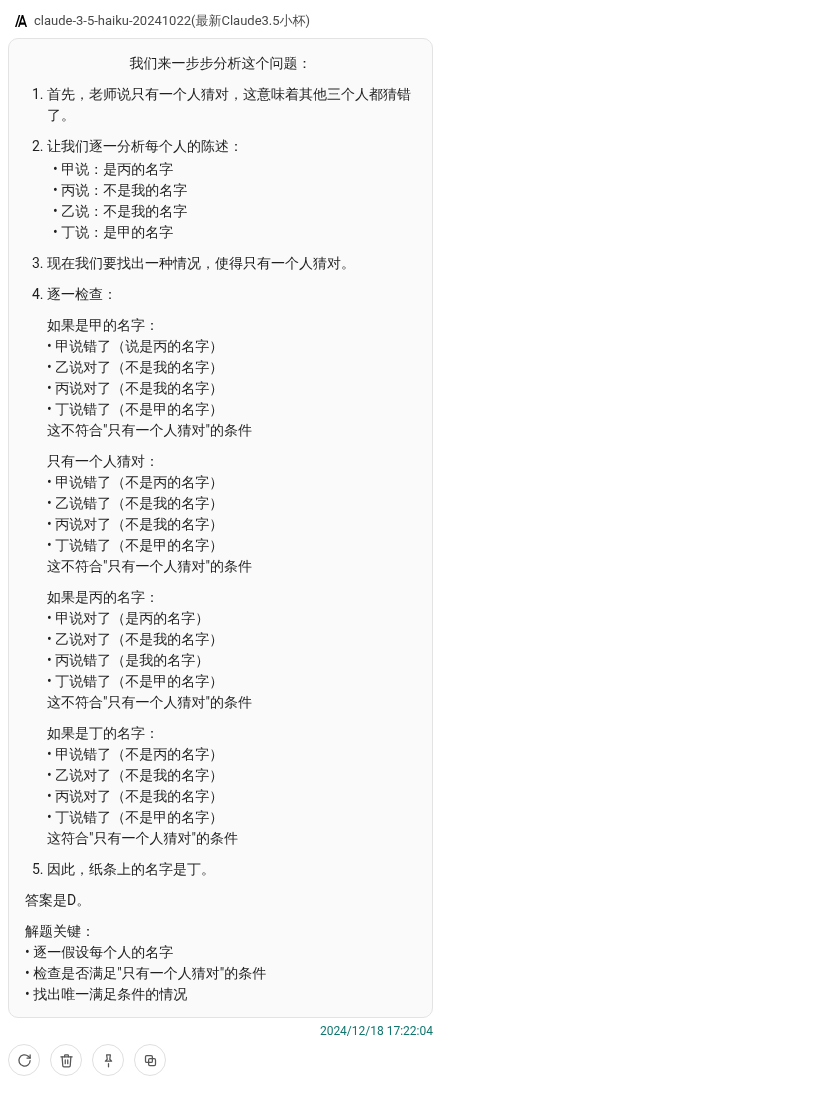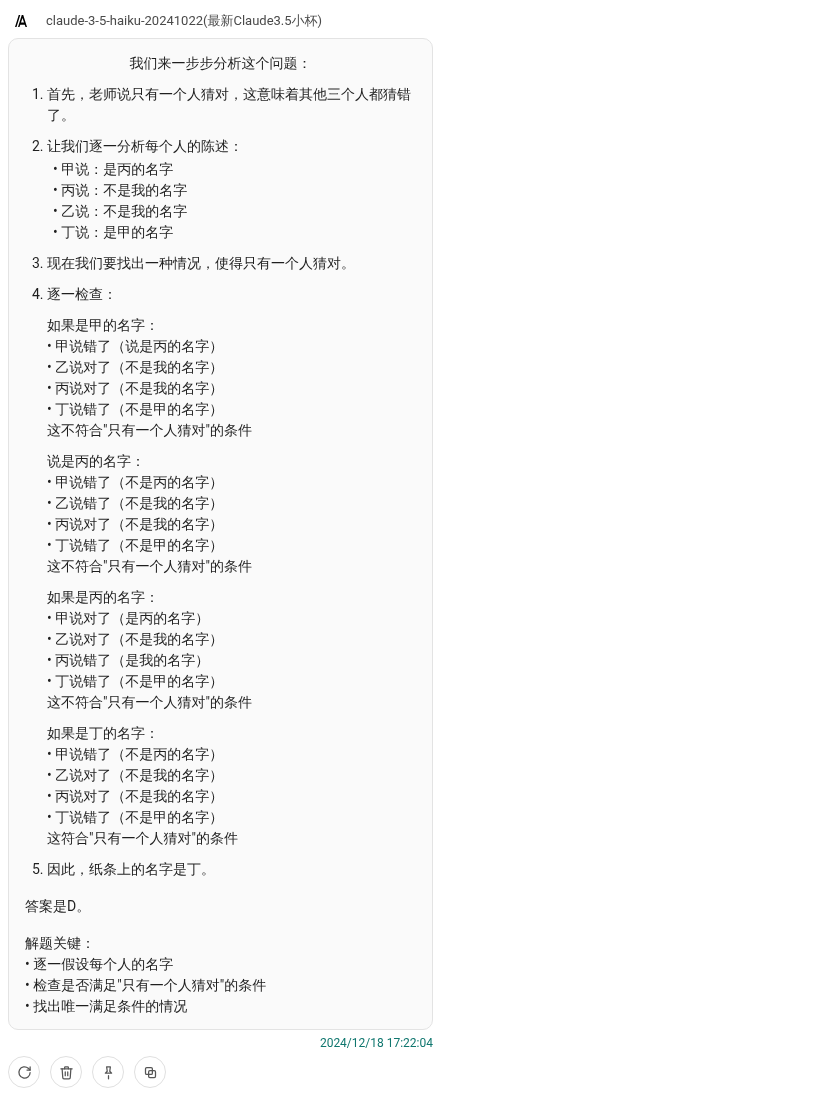--- a/index.html
+++ b/index.html
@@ -8,21 +8,21 @@
     font-family: -apple-system, BlinkMacSystemFont, "Segoe UI", Roboto, "Helvetica Neue", Arial, sans-serif;
     font-size: 14px;
     color: #1f1f1f;
     background: #ffffff;
     width: 832px;
     box-sizing: border-box;
   }
   .header {
     display: flex;
     align-items: center;
-    gap: 16px;
+    gap: 4px;
     padding: 4px 4px 8px 4px;
   }
   .logo {
     width: 18px;
     height: 18px;
     display: flex;
     align-items: center;
     justify-content: center;
     font-weight: 700;
     font-size: 13px;
@@ -61,21 +61,21 @@
     margin-top: 10px;
     margin-bottom: 10px;
   }
   .case-title { }
   .case-lines {
     list-style: none;
     padding-left: 0;
     margin: 0;
   }
   .case-lines li::before { content: "• "; }
-  .answer { margin: 16px 0; }
+  .answer { margin: 10px 0; }
   .key-title { margin-top: 10px; }
   .key-list {
     list-style: none;
     padding-left: 0;
     margin: 0 0 2px 0;
   }
   .key-list li::before { content: "• "; }
   .timestamp {
     text-align: right;
     font-size: 12px;
@@ -141,21 +141,21 @@
         <ul class="case-lines">
           <li>甲说错了（说是丙的名字）</li>
           <li>乙说对了（不是我的名字）</li>
           <li>丙说对了（不是我的名字）</li>
           <li>丁说错了（不是甲的名字）</li>
         </ul>
         <div>这不符合"只有一个人猜对"的条件</div>
       </div>
 
       <div class="case-block">
-        <div class="case-title">说是丙的名字：</div>
+        <div class="case-title">只有一个人猜对：</div>
         <ul class="case-lines">
           <li>甲说错了（不是丙的名字）</li>
           <li>乙说错了（不是我的名字）</li>
           <li>丙说对了（不是我的名字）</li>
           <li>丁说错了（不是甲的名字）</li>
         </ul>
         <div>这不符合"只有一个人猜对"的条件</div>
       </div>
 
       <div class="case-block">

